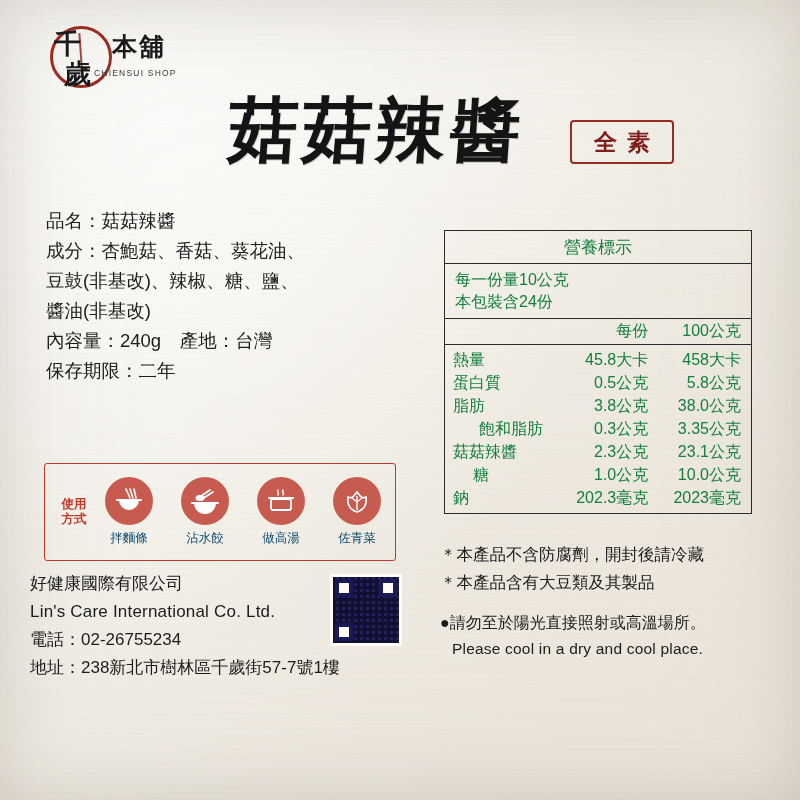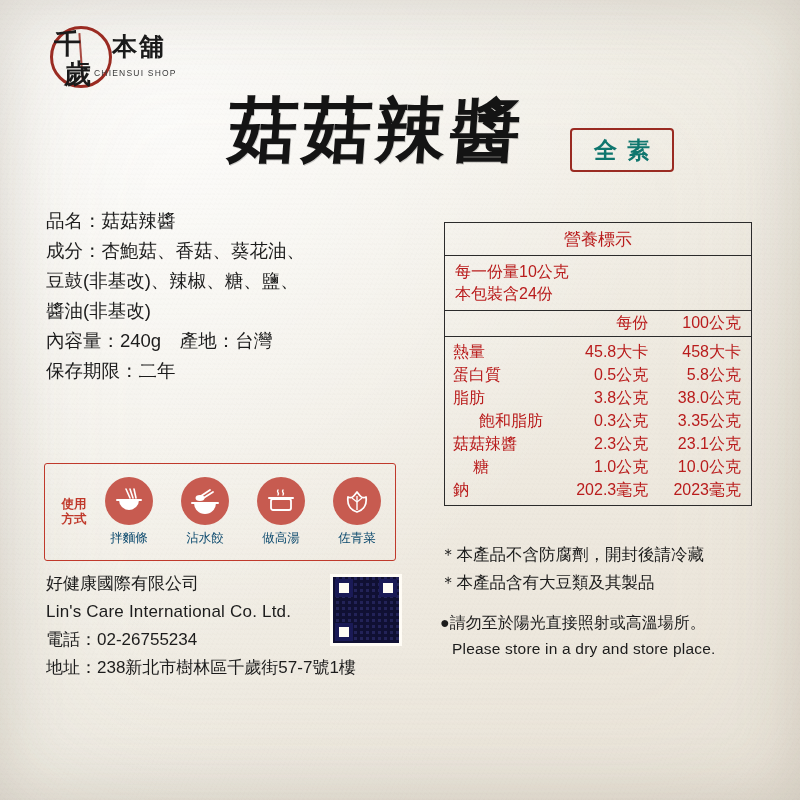--- a/index.html
+++ b/index.html
@@ -109,30 +109,30 @@
     font-size: 70px;
     letter-spacing: 4px;
     color: #141414;
     transform: skewX(-4deg);
     text-shadow: 1px 1px 0 rgba(0,0,0,0.18);
     white-space: nowrap;
   }
   .veg-badge {
     position: absolute;
     left: 570px;
-    top: 128px;
+    top: 120px;
     width: 104px;
     height: 44px;
     border: 2.5px solid #9a2b22;
     border-radius: 4px;
     box-sizing: border-box;
     display: flex;
     align-items: center;
     justify-content: center;
-    color: #0f766e;
+    color: #7f1d1d;
     font-family: "Liberation Serif", serif;
     font-weight: 700;
     font-size: 23px;
     letter-spacing: 10px;
     text-indent: 10px;
   }
 
   
   .info-block {
     position: absolute;
@@ -192,21 +192,21 @@
   .usage-circle svg { display: block; }
   .usage-text {
     font-size: 12.5px;
     color: #0c4a6e;
     white-space: nowrap;
   }
 
   
   .company-block {
     position: absolute;
-    left: 46px;
+    left: 30px;
     top: 570px;
     font-size: 17px;
     line-height: 28px;
     color: #1c1c1c;
   }
   .company-block div { white-space: nowrap; }
   .company-en { letter-spacing: .2px; }
 
   
   .qr {
@@ -240,27 +240,27 @@
     width: 18px; height: 18px;
     border: 4px solid #23235a;
     background: #f4f1ea;
     box-sizing: border-box;
   }
 
   
   .nutrition {
     position: absolute;
     left: 444px;
-    top: 222px;
+    top: 230px;
     width: 308px;
     border: 1.4px solid #2b2b2b;
     box-sizing: border-box;
     background: transparent;
     font-size: 16px;
-    color: #b91c1c;
+    color: #15803d;
   }
   .nt-title {
     text-align: center;
     padding: 5px 0 4px;
     border-bottom: 1.2px solid #2b2b2b;
     font-size: 17px;
   }
   .nt-serving {
     padding: 5px 0 5px 10px;
     border-bottom: 1.2px solid #2b2b2b;
@@ -459,16 +459,16 @@
           <td class="nt-col-100">2023毫克</td>
         </tr>
       </tbody>
     </table>
   </div>
 
   <div class="notes">
     <div>＊本產品不含防腐劑，開封後請冷藏</div>
     <div>＊本產品含有大豆類及其製品</div>
     <div class="note-dot">●請勿至於陽光直接照射或高溫場所。</div>
-    <div class="note-en">Please store in a dry and store place.</div>
+    <div class="note-en">Please cool in a dry and cool place.</div>
   </div>
 
 </div>
 
 </body></html>

